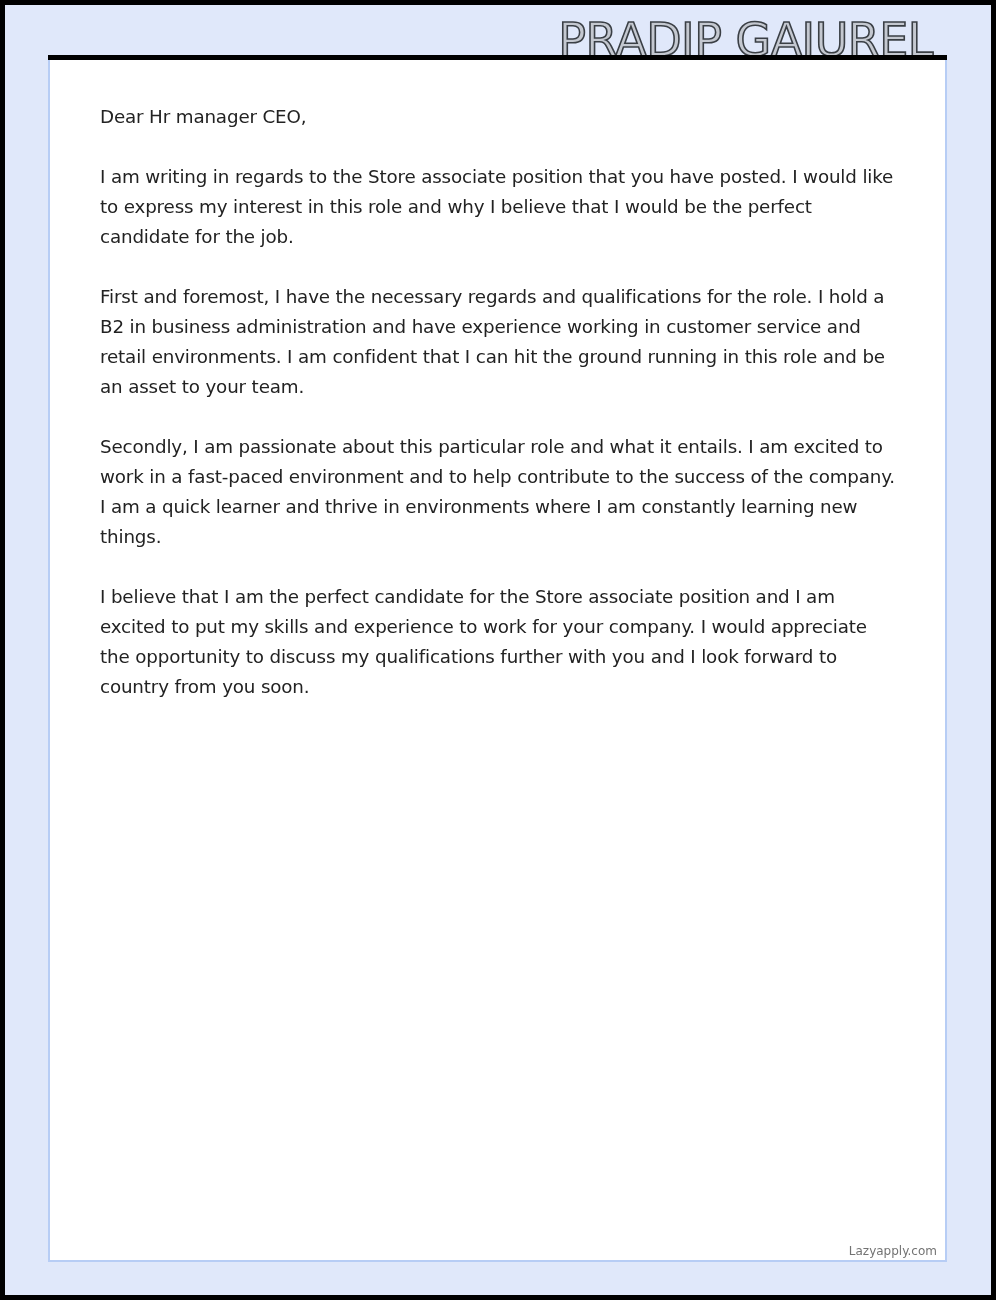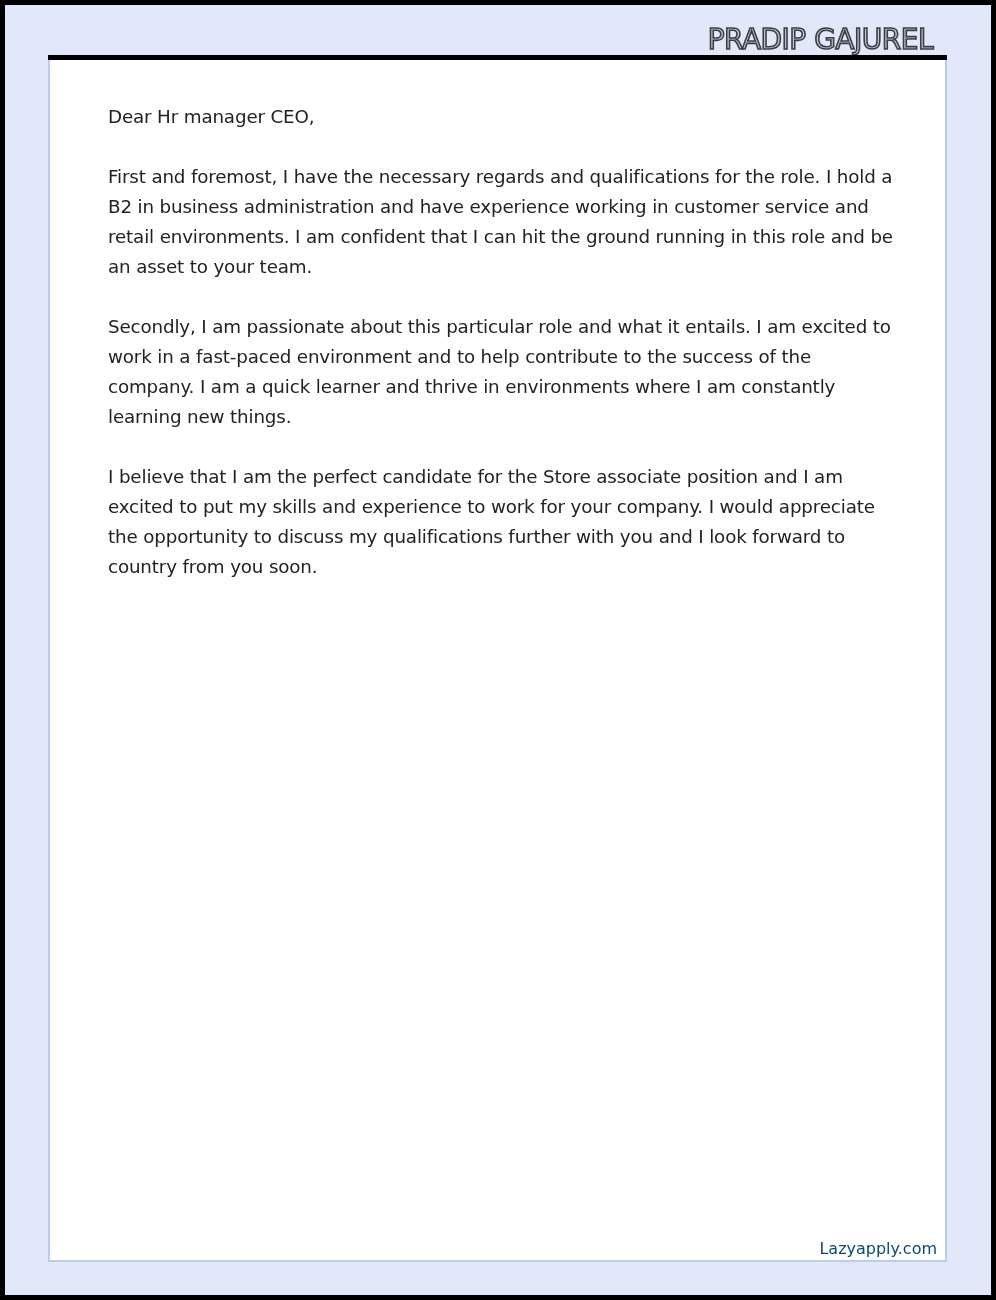--- a/index.html
+++ b/index.html
@@ -15,21 +15,21 @@
       position: absolute;
       left: 5px; top: 5px;
       width: 986px; height: 1290px;
       background: #e0e8fa;
     }
     .name {
       position: absolute;
       right: 58px;
       top: 12px;
       font-family: "DejaVu Sans", sans-serif;
-      font-size: 28px;
+      font-size: 46px;
       letter-spacing: -0.5px;
       color: #c4c8d0;
       -webkit-text-stroke: 1.6px #3a3f45;
       line-height: 46px;
       white-space: nowrap;
     }
     .topbar {
       position: absolute;
       left: 43px; top: 50px;
       width: 899px; height: 5px;
@@ -46,42 +46,43 @@
     }
     .letter {
       position: absolute;
       left: 50px; top: 42px;
       width: 800px;
       font-size: 18.3px;
       line-height: 30px;
       color: #222;
       letter-spacing: -0.15px;
     }
-    .letter p { margin: 0 0 30px 8px; }
+    .letter p { margin: 0 0 30px 0; }
     .letter p.last { margin-bottom: 10px; }
     .date {
       color: #1e88e5;
       font-size: 18.3px;
       line-height: 30px;
     }
     .footer-brand {
       position: absolute;
       right: 8px; bottom: 2px;
-      font-size: 16px;
-      color: #0c4a6e;
+      font-size: 12px;
+      color: #737373;
     }
   </style>
 </head>
 <body>
 
 <div class="frame">
   <div class="name">PRADIP GAJUREL</div>
   <div class="topbar"></div>
   <div class="panel">
     <div class="letter">
       <p>Dear Hr manager CEO,</p>
+      <p>I am writing in regards to the Store associate position that you have posted. I would like to express my interest in this role and why I believe that I would be the perfect candidate for the job.</p>
       <p>First and foremost, I have the necessary regards and qualifications for the role. I hold a B2 in business administration and have experience working in customer service and retail environments. I am confident that I can hit the ground running in this role and be an asset to your team.</p>
       <p>Secondly, I am passionate about this particular role and what it entails. I am excited to work in a fast-paced environment and to help contribute to the success of the company. I am a quick learner and thrive in environments where I am constantly learning new things.</p>
       <p class="last">I believe that I am the perfect candidate for the Store associate position and I am excited to put my skills and experience to work for your company. I would appreciate the opportunity to discuss my qualifications further with you and I look forward to country from you soon.</p>
     </div>
     <div class="footer-brand">Lazyapply.com</div>
   </div>
 </div>
 
 </body></html>

